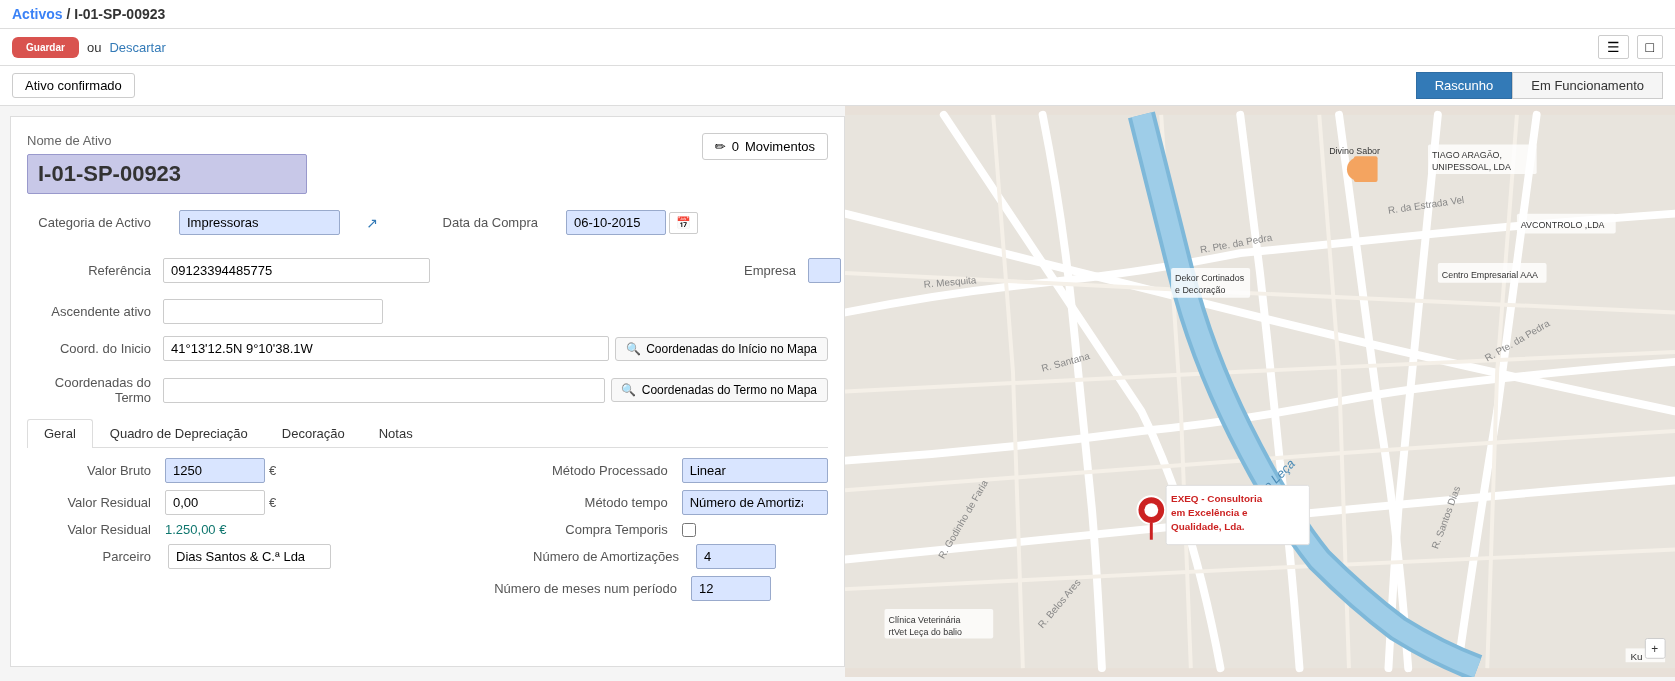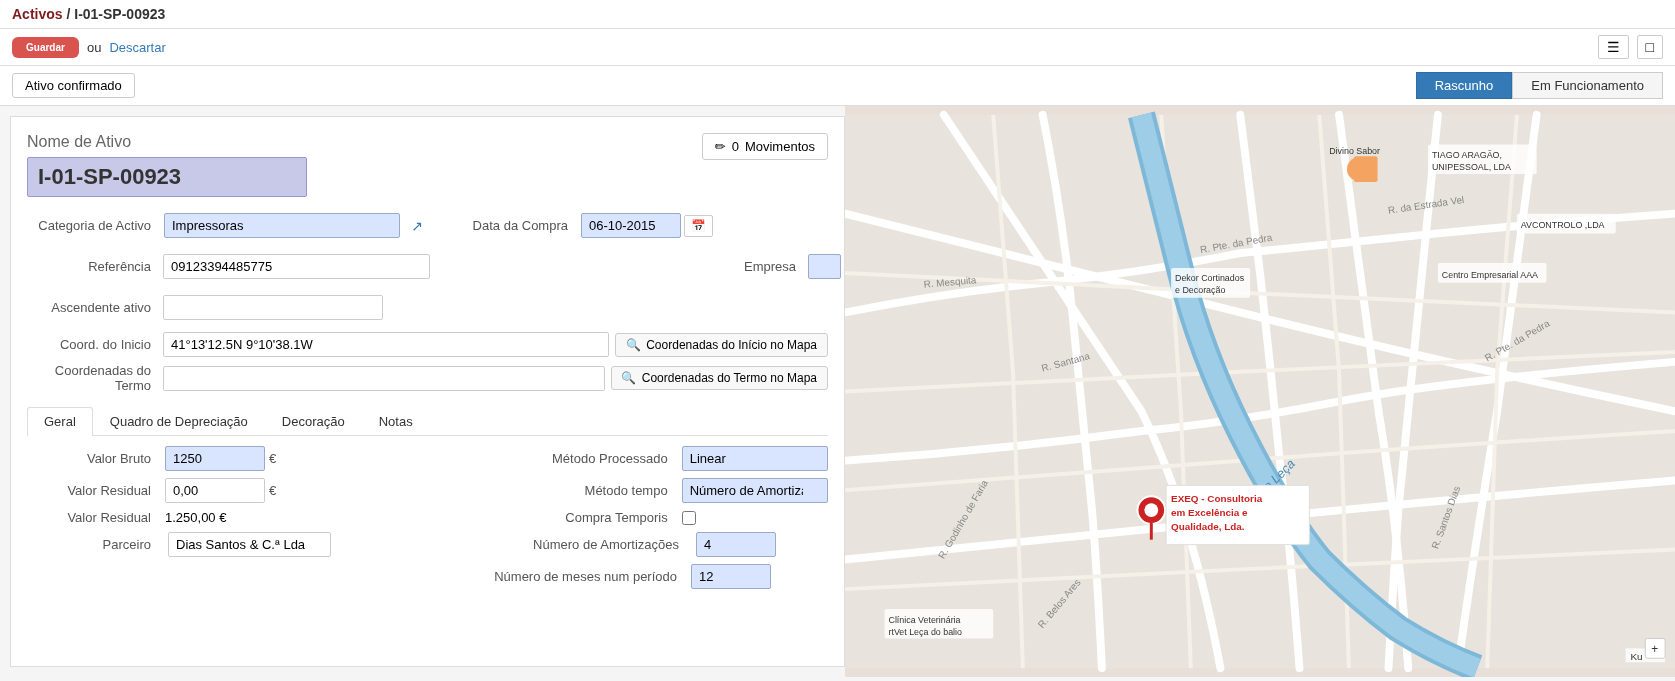--- a/index.html
+++ b/index.html
@@ -6,21 +6,21 @@
     body { font-family: Arial, sans-serif; font-size: 13px; background: #f5f5f5; color: #333; }
 
     
     .breadcrumb-bar {
       background: #fff;
       padding: 6px 12px;
       border-bottom: 1px solid #ddd;
       font-size: 14px;
       font-weight: bold;
     }
-    .breadcrumb-bar a { color: #7f1d1d; text-decoration: none; }
+    .breadcrumb-bar a { color: #3b82f6; text-decoration: none; }
     .breadcrumb-bar span { color: #333; }
 
     
     .toolbar {
       background: #fff;
       padding: 6px 12px;
       border-bottom: 1px solid #ddd;
       display: flex;
       align-items: center;
       gap: 8px;
@@ -123,21 +123,21 @@
     
     .right-panel {
       flex: 1;
       position: relative;
       overflow: hidden;
       background: #e8e0d8;
     }
 
     
     .form-section-title {
-      font-size: 16px;
+      font-size: 13px;
       color: #666;
       margin-bottom: 6px;
     }
     .asset-name-input {
       background: #c8c8e8;
       border: 1px solid #9999cc;
       padding: 6px 10px;
       font-size: 22px;
       font-weight: bold;
       color: #333;
@@ -265,21 +265,21 @@
       font-size: 13px;
     }
     .tab.active {
       border-color: #ddd;
       background: #fff;
       border-bottom-color: #fff;
       margin-bottom: -1px;
     }
     .form-value-text {
       font-size: 13px;
-      color: #000000;
+      color: #0f766e;
     }
 
     .euro-suffix {
       margin-left: 4px;
       font-size: 13px;
       color: #555;
     }
     .input-with-suffix {
       display: flex;
       align-items: center;
@@ -335,21 +335,21 @@
         <input class="asset-name-input" type="text" value="I-01-SP-00923" style="">
       </div>
       <button class="movimentos-btn">
         <span>✏</span>
 
         <span>0</span>
         <span>Movimentos</span>
       </button>
     </div>
 
-    <div style="display:grid; grid-template-columns: 130px 1fr 20px 140px 220px 20px; gap: 8px 7px; align-items: center; margin-bottom: 16px;">
+    <div style="display:grid; grid-template-columns: 130px 1fr 20px 140px 220px 20px; gap: 8px 22px; align-items: center; margin-bottom: 23px;">
       <label class="form-label">Categoria de Activo</label>
       <div class="select-wrapper">
         <select class="form-select-blue">
           <option>Impressoras</option>
         </select>
       </div>
       <button class="external-link-btn">↗</button>
       <label class="form-label">Data da Compra</label>
       <div class="date-input-wrapper">
         <input class="date-input" type="text" value="06-10-2015" style="">
@@ -374,21 +374,21 @@
     <div style="display:grid; grid-template-columns: 130px 220px 20px; gap: 8px 6px; align-items: center; margin-bottom: 12px;">
       <label class="form-label">Ascendente ativo</label>
       <div class="select-wrapper">
         <select class="form-select">
           <option value=""></option>
         </select>
       </div>
       <span></span>
     </div>
 
-    <div style="display:grid; grid-template-columns: 130px 1fr auto; gap: 20px 6px; align-items: center; margin-bottom: 6px;">
+    <div style="display:grid; grid-template-columns: 130px 1fr auto; gap: 20px 6px; align-items: center; margin-bottom: 14px;">
       <label class="form-label">Coord. do Inicio</label>
       <input class="form-input" type="text" value="41°13'12.5N 9°10'38.1W" style="">
       <button class="coord-btn">
         <span>🔍</span>
         <span>Coordenadas do Início no Mapa</span>
       </button>
     </div>
 
     <div style="display:grid; grid-template-columns: 130px 1fr auto; gap: 8px 6px; align-items: center; margin-bottom: 10px;">
       <label class="form-label">Coordenadas do Termo</label>

